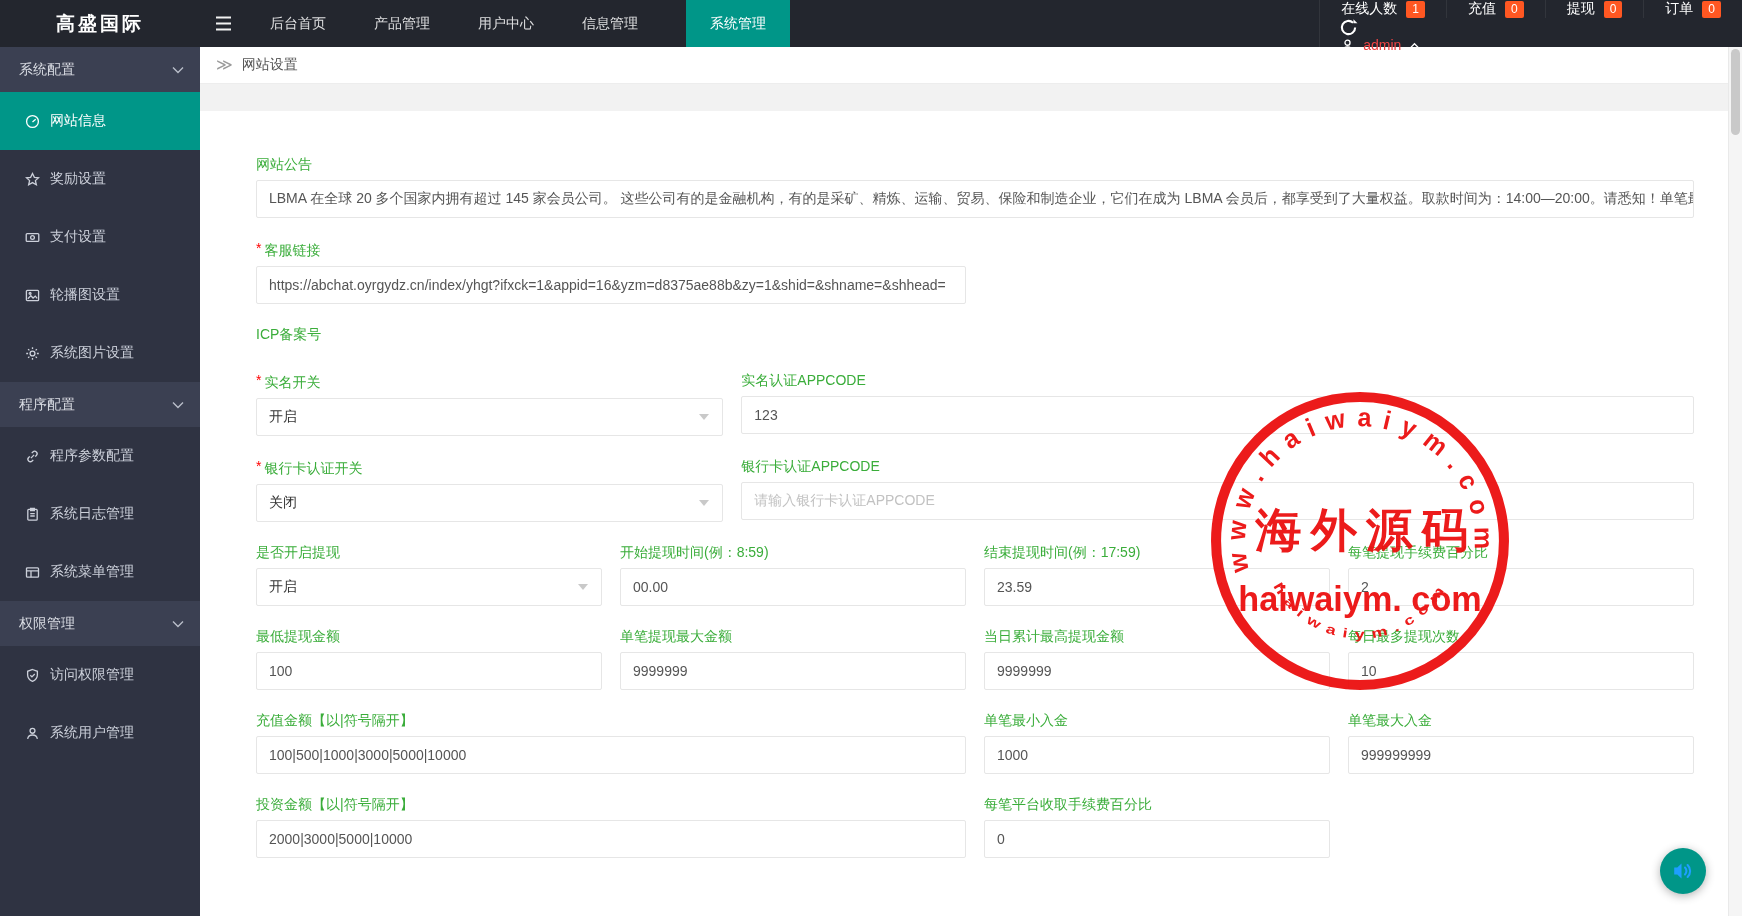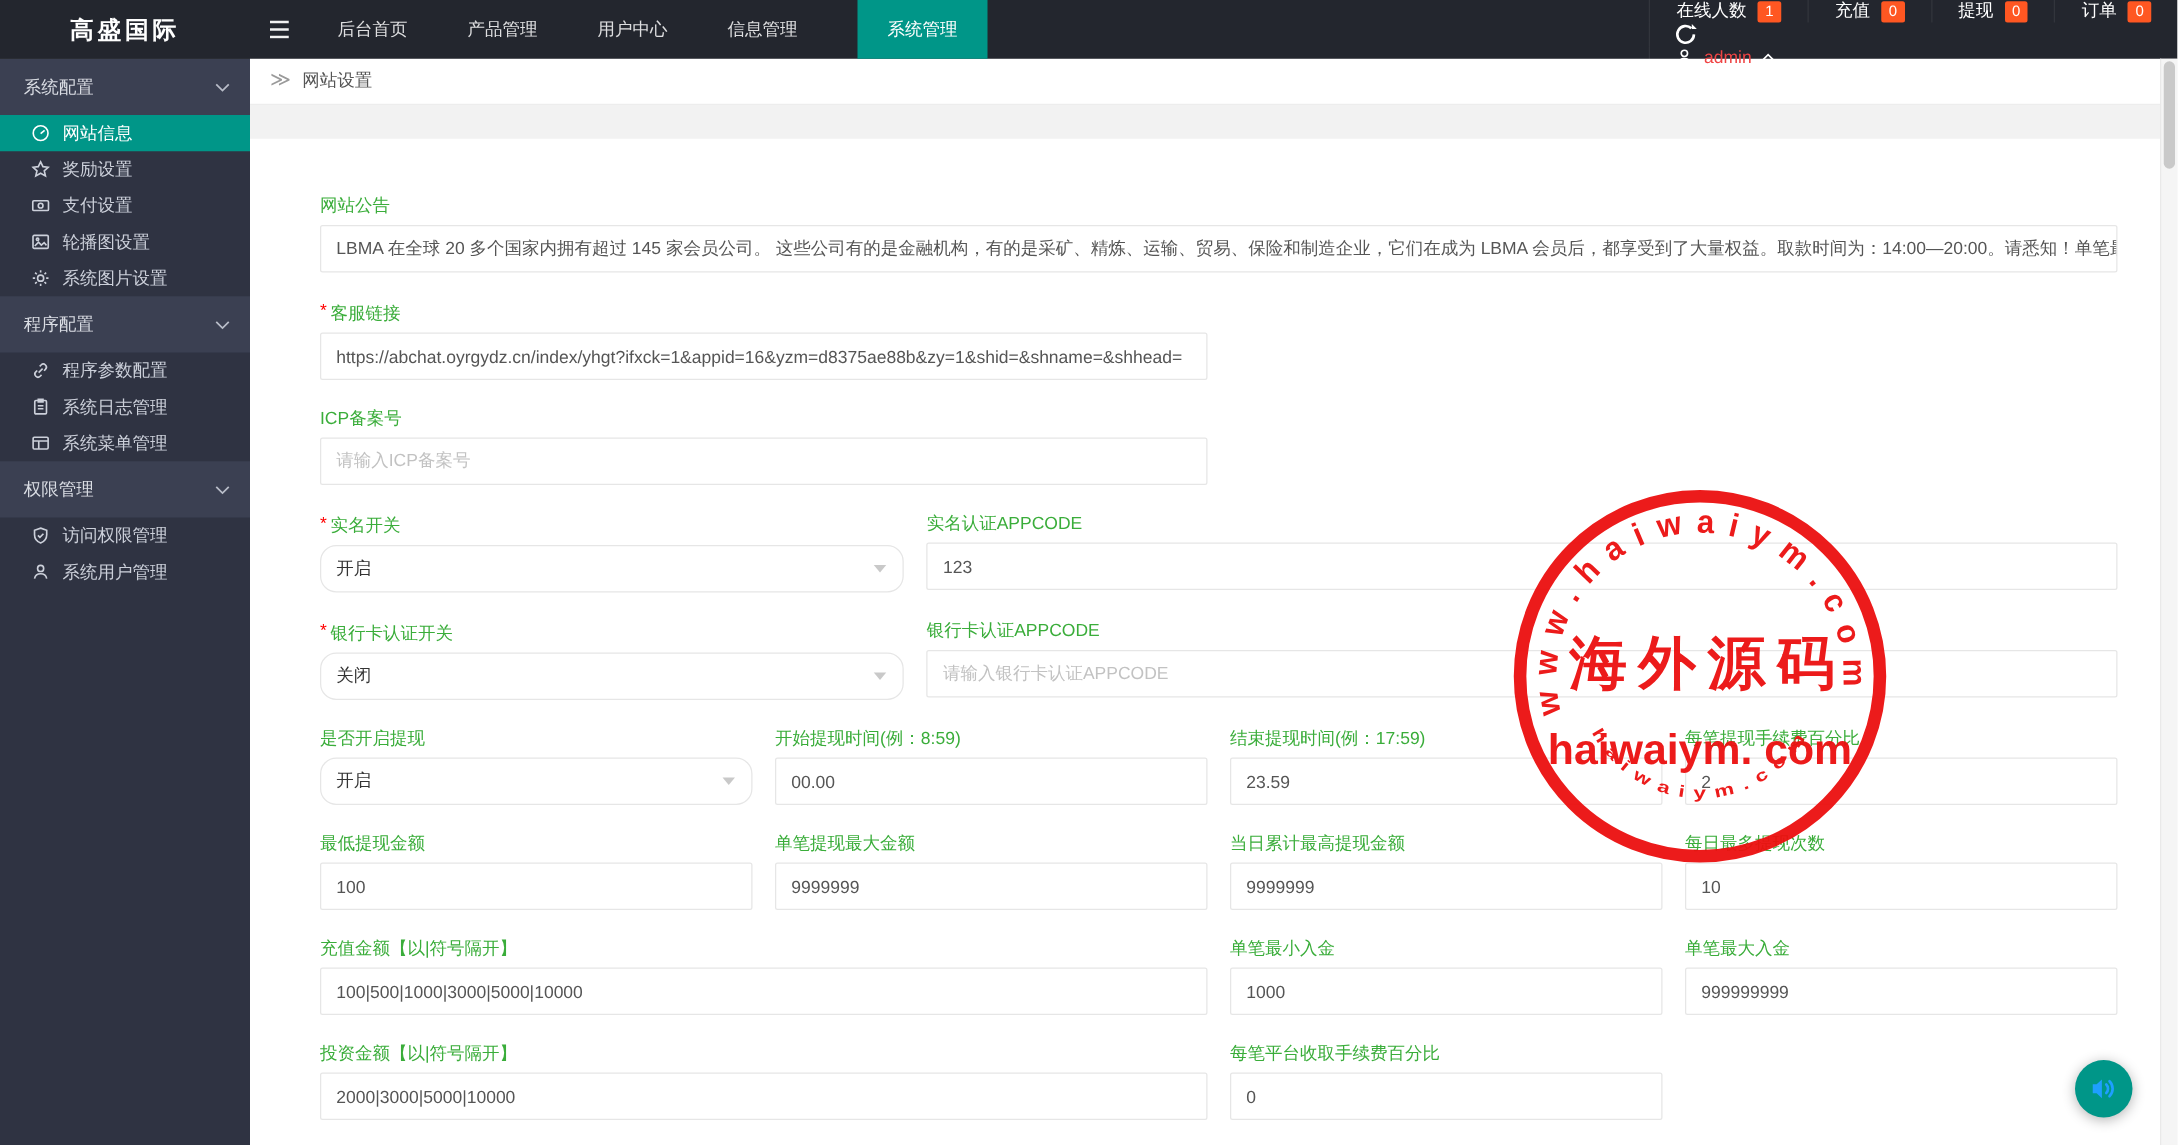--- a/index.html
+++ b/index.html
@@ -17,37 +17,37 @@
   .nav-item{padding:0 24px;display:flex;align-items:center;color:rgba(255,255,255,.85);font-size:14px;cursor:pointer;}
   .nav-item.active{background:#009688;color:#fff;margin-left:24px;}
   .nav-right{margin-left:auto;display:flex;align-items:stretch;flex-direction:column;}
   .stat{display:flex;align-items:center;padding:0 21px;color:#fff;font-size:14px;border-left:1px solid rgba(255,255,255,.07);cursor:pointer;}
   .badge{background:#ff5722;color:#fff;font-size:12px;line-height:17px;padding:0 6px;border-radius:2px;margin-left:9px;}
   .icon-btn{width:56px;display:flex;align-items:center;justify-content:center;color:#fff;border-left:1px solid rgba(255,255,255,.07);cursor:pointer;}
   .user-box{padding:0 26px 0 20px;display:flex;align-items:center;gap:8px;color:#ef4444;font-size:14px;border-left:1px solid rgba(255,255,255,.07);cursor:pointer;}
   
   .sidebar{position:absolute;top:47px;left:0;bottom:0;width:200px;background:#2f3342;z-index:20;}
   .side-group-title{height:45px;background:#3b4052;color:#dadde4;display:flex;align-items:center;justify-content:space-between;padding:0 16px 0 19px;font-size:14px;cursor:pointer;gap:12px;}
-  .side-item{height:29px;display:flex;align-items:center;padding-left:25px;gap:10px;color:#ccd0da;font-size:14px;cursor:pointer;}
+  .side-item{height:58px;display:flex;align-items:center;padding-left:25px;gap:10px;color:#ccd0da;font-size:14px;cursor:pointer;}
   .side-item.active{background:#009688;color:#fff;}
   .side-item svg,.side-group-title svg{flex:0 0 auto;}
   
   .breadcrumb{position:absolute;left:200px;top:47px;right:0;height:36px;background:#fff;border-bottom:1px solid #ededed;display:flex;align-items:center;gap:9px;padding-left:16px;z-index:10;}
   .crumb-icon{color:#9a9a9a;font-size:16px;line-height:1;}
   .crumb-text{color:#555;font-size:14px;}
   
   .card{position:absolute;left:200px;top:111px;right:0;bottom:0;background:#fff;}
   .form{padding:44px 48px 0 56px;}
   .frow{display:grid;grid-template-columns:repeat(12,1fr);column-gap:18px;margin-bottom:21px;}
   .s12{grid-column:span 12}.s8{grid-column:span 8}.s6{grid-column:span 6}.s4{grid-column:span 4}.s3{grid-column:span 3}
   .flabel{font-size:14px;color:#3aad3a;margin-bottom:7px;line-height:18px;}
   .req{color:#ff0000;margin-right:3px;font-size:14px;vertical-align:2px;}
   .finput{height:36px;border:1px solid #e6e6e6;border-radius:2px;background:#fff;display:flex;align-items:center;padding:0 12px;font-size:14px;color:#555;white-space:nowrap;overflow:hidden;cursor:text;}
   .finput.ph{color:#c2c2c2;}
-  .fselect{position:relative;cursor:pointer;color:#333;border-radius:13px;}
+  .fselect{position:relative;cursor:pointer;color:#333;}
   .fselect::after{content:"";position:absolute;right:13px;top:15px;border:5px solid transparent;border-top:6px solid #c9c9c9;}
   
   .scrollbar{position:absolute;right:0;top:47px;bottom:0;width:13px;background:#f5f5f5;border-left:1px solid #e9e9e9;z-index:50;}
   .scroll-thumb{position:absolute;top:2px;left:2px;width:9px;height:86px;background:#c9c9c9;border-radius:5px;cursor:pointer;}
   
   .stamp{position:absolute;left:1208px;top:389px;width:304px;height:304px;z-index:40;pointer-events:none;opacity:.95;}
   .stamp text{fill:#ec0f0f;}
   .stamp .arc-top{font-size:26px;font-weight:bold;letter-spacing:2px;}
   .stamp .cn{font-size:46px;font-weight:bold;font-family:"Liberation Serif","DejaVu Serif",serif;letter-spacing:9px;}
   .stamp .main{font-size:34px;font-weight:bold;}
@@ -243,21 +243,20 @@
       </div>
       <div class="frow">
         <div class="fitem s6">
           <div class="flabel"><span class="req">*</span>客服链接</div>
           <div class="finput">https://abchat.oyrgydz.cn/index/yhgt?ifxck=1&amp;appid=16&amp;yzm=d8375ae88b&amp;zy=1&amp;shid=&amp;shname=&amp;shhead=</div>
         </div>
       </div>
       <div class="frow">
         <div class="fitem s6">
           <div class="flabel">ICP备案号</div>
-          <div class="finput ph">请输入ICP备案号</div>
         </div>
       </div>
       <div class="frow">
         <div class="fitem s4">
           <div class="flabel"><span class="req">*</span>实名开关</div>
           <div class="finput fselect">开启</div>
         </div>
         <div class="fitem s8">
           <div class="flabel">实名认证APPCODE</div>
           <div class="finput">123</div>

